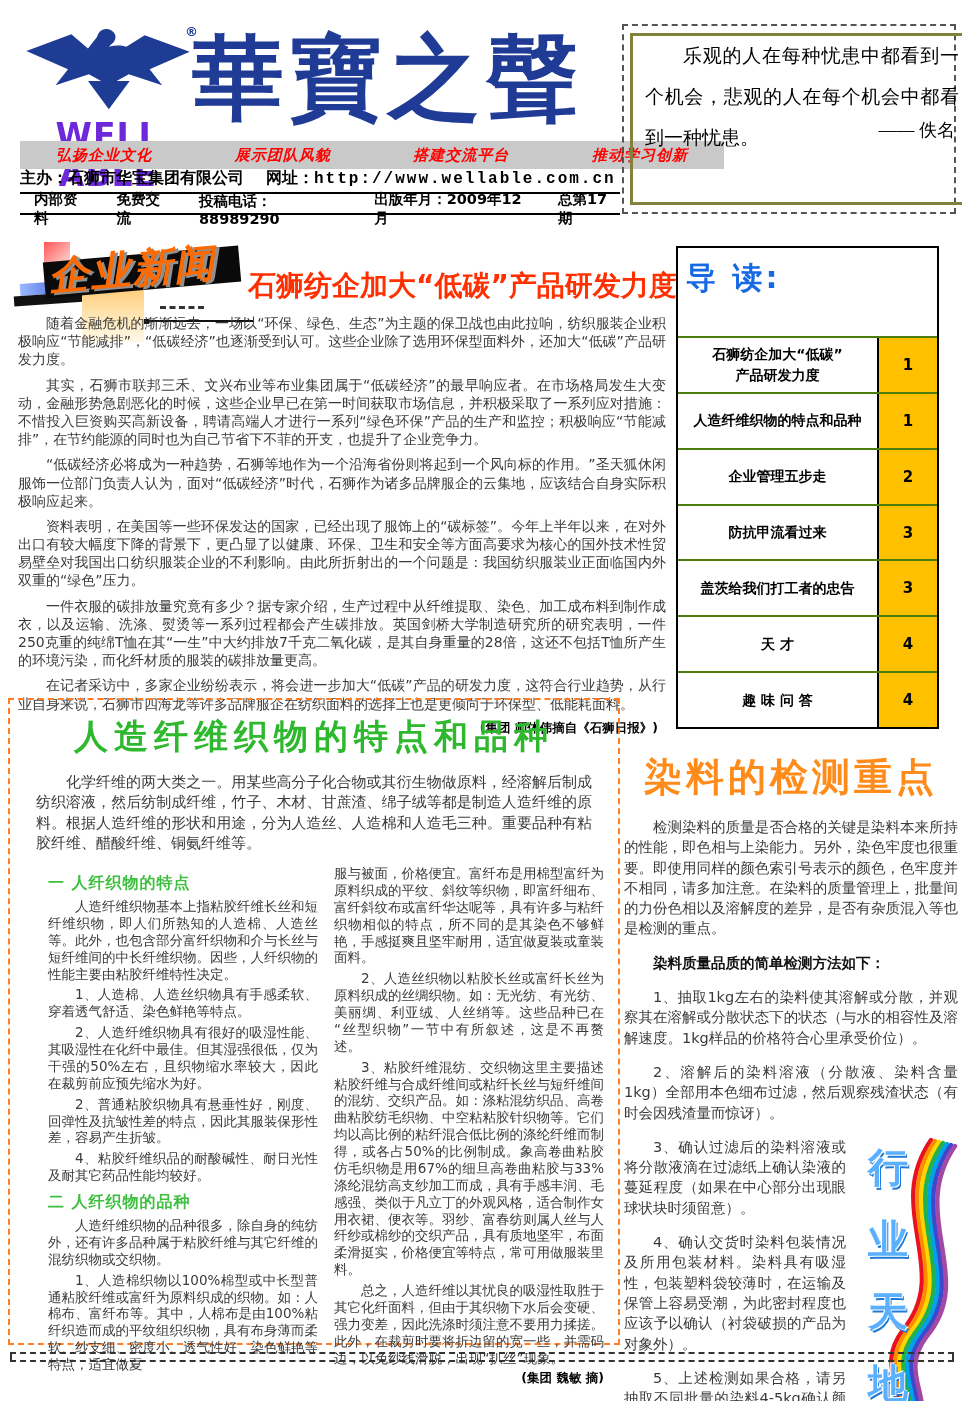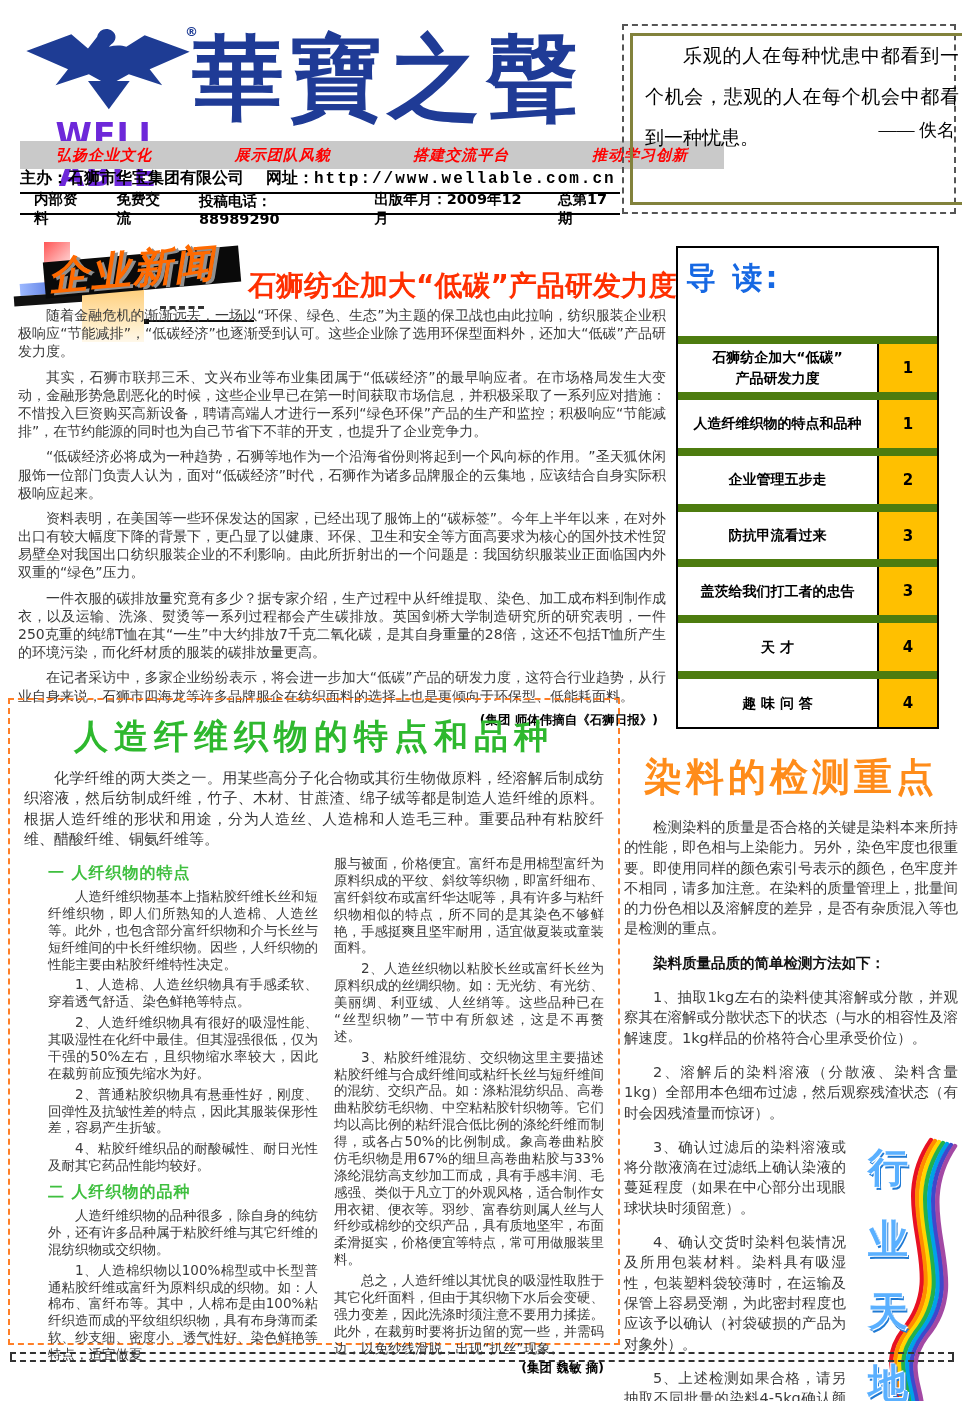--- a/index.html
+++ b/index.html
@@ -42,40 +42,40 @@
   #badge .bar-black{position:absolute;left:30px;top:18px;width:196px;height:36px;background:#0a0a0a;transform:rotate(-5deg);z-index:1;}
   #badge .sq-yellow{position:absolute;left:68px;top:54px;width:62px;height:52px;
      background:linear-gradient(180deg,#ffcf7d 0%,#ffeec9 70%,#fff8ea 100%);}
   #badge .badge-text{position:absolute;left:34px;top:4px;width:210px;z-index:2;font-size:40px;font-weight:bold;
      font-style:italic;color:#ff6a00;letter-spacing:2px;text-shadow:3px 2px 0 #909090;transform:rotate(-5deg);white-space:nowrap;}
   #badge .badge-dashes{position:absolute;left:146px;top:70px;width:44px;border-top:3px dashed #333;}
   #badge .badge-underline{position:absolute;left:134px;top:84px;width:106px;border-top:2px solid #111;}
   #badge .badge-underline:before{content:"";position:absolute;left:-4px;top:-3px;width:5px;height:5px;background:#111;}
 
   #news-title{left:248px;top:248px;width:412px;font-size:28px;font-weight:bold;color:#ff2f00;white-space:nowrap;}
-  #news-body{left:18px;top:306px;width:648px;}
+  #news-body{left:18px;top:314px;width:648px;}
   #news-body p{font-size:14px;line-height:1.3;text-indent:2em;text-align:justify;margin:0 0 7px 0;color:#3a3a3a;}
   #news-attr{text-align:right;font-weight:bold;font-size:12.5px;color:#000;padding-right:8px;margin-top:6px;}
 
   
   #guide{left:676px;top:246px;width:263px;height:483px;border:2px solid #000;box-sizing:border-box;
      display:flex;flex-direction:column;background:#fff;}
   #guide .g-head{height:78px;flex:0 0 auto;display:flex;align-items:flex-start;padding:10px 0 0 8px;}
   #guide .g-title{color:#1668e3;font-size:30px;font-weight:bold;letter-spacing:3px;}
-  #guide .g-row{flex:1 1 0;display:flex;border-top:8px solid #4d7c0f;}
+  #guide .g-row{flex:1 1 0;display:flex;border-top:2px solid #4d7c0f;}
   #guide .g-label{flex:1;display:flex;align-items:center;justify-content:center;text-align:center;
      font-weight:bold;font-size:14px;line-height:1.5;white-space:pre-line;padding:0 4px;color:#000;}
   #guide .g-page{width:58px;flex:0 0 auto;border-left:2px solid #000;background:#ffc000;
      display:flex;align-items:center;justify-content:center;font-weight:bold;font-size:15px;color:#000;}
 
   
   #fiber{left:8px;top:698px;width:612px;height:647px;border:2px dashed #ff7f27;box-sizing:border-box;padding:6px 14px;}
   #fiber .f-title{text-align:center;font-family:"DejaVu Serif","Liberation Serif",serif;font-weight:bold;
      font-size:34px;color:#2eb82e;letter-spacing:6px;margin:8px 0 8px 0;}
-  #fiber .f-intro{font-size:15px;line-height:1.35;text-indent:2em;text-align:justify;color:#3a3a3a;margin:0;}
+  #fiber .f-intro{font-size:15px;line-height:1.35;text-indent:2em;text-align:justify;color:#3a3a3a;margin:12px;}
   #fiber .f-cols{display:flex;gap:16px;margin-top:6px;margin-left:24px;}
   #fiber .f-col{flex:1 1 0;font-size:13.5px;line-height:1.25;text-align:justify;color:#3a3a3a;}
   #fiber .f-col h4{color:#3fbf3f;font-size:16px;margin:8px 0 5px 0;letter-spacing:1px;}
   #fiber .f-col p{margin:0 0 4px 0;text-indent:2em;}
   #fiber .f-col p.noindent{text-indent:0;}
   #fiber .f-attr{text-align:right;font-weight:bold;font-size:12.5px;color:#000;margin-top:4px;}
 
   
   #dye{left:624px;top:752px;width:334px;}
   #dye .d-title{text-align:center;font-family:"DejaVu Serif","Liberation Serif",serif;font-weight:bold;

